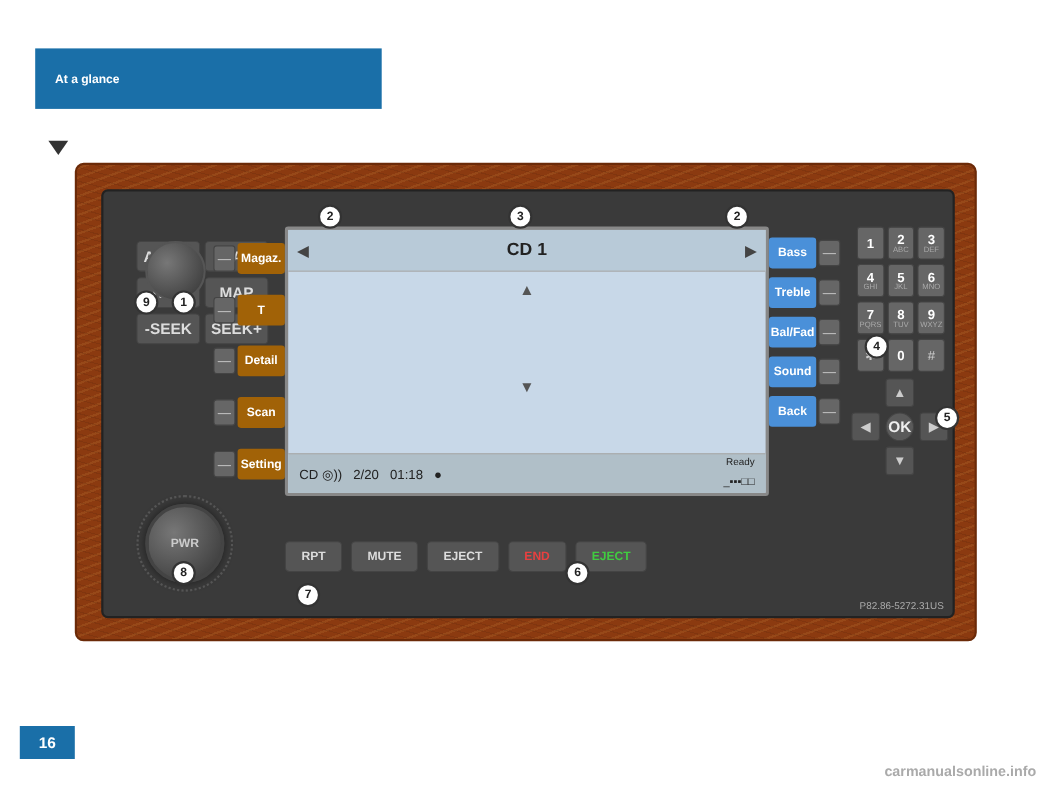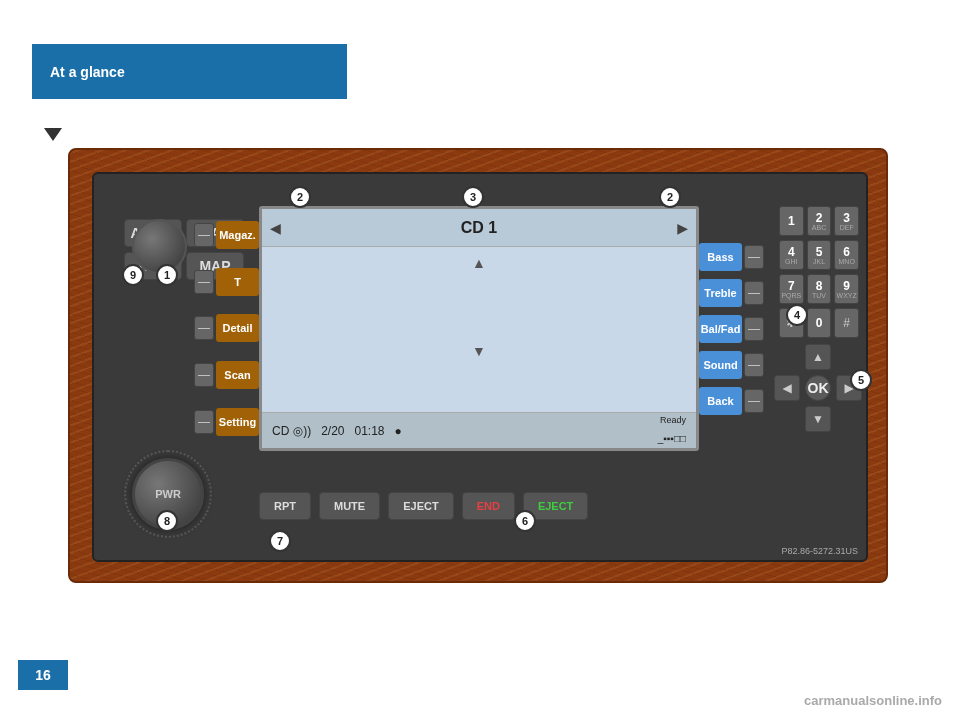--- a/index.html
+++ b/index.html
@@ -20,21 +20,21 @@
       width: 315px;
       height: 55px;
       background: #1a6fa8;
       display: flex;
       align-items: center;
       padding-left: 18px;
     }
     .header-title {
       color: white;
       font-weight: bold;
-      font-size: 14px;
+      font-size: 11px;
       text-align: center;
     }
 
     
     .down-arrow {
       position: absolute;
       top: 128px;
       left: 44px;
       width: 0;
       height: 0;
@@ -238,21 +238,21 @@
 
     
     .screen-right-menu {
       position: absolute;
       top: 32px;
       left: 605px;
       width: 65px;
       height: 245px;
       display: flex;
       flex-direction: column;
-      justify-content: center;
+      justify-content: flex-start;
       padding: 6px 0;
     }
     .menu-btn-right {
       height: 36px;
       display: flex;
       align-items: center;
       gap: 2px;
     }
     .menu-label-btn-right {
       flex: 1;
@@ -488,20 +488,24 @@
 
     <div class="left-buttons">
       <div class="btn-row">
         <div class="btn-small">AUDIO</div>
         <div class="btn-small">SAT</div>
       </div>
       <div class="btn-row">
         <div class="btn-small">NAV</div>
         <div class="btn-small">MAP</div>
       </div>
+      <div class="btn-row">
+        <div class="btn-small">-SEEK</div>
+        <div class="btn-small">SEEK+</div>
+      </div>
     </div>
 
     <div class="seek-knob"></div>
 
     <div class="screen-left-menu">
       <div class="menu-btn-left">
         <div class="dash-btn">—</div>
         <div class="menu-label-btn">Magaz.</div>
       </div>
       <div class="menu-btn-left">

